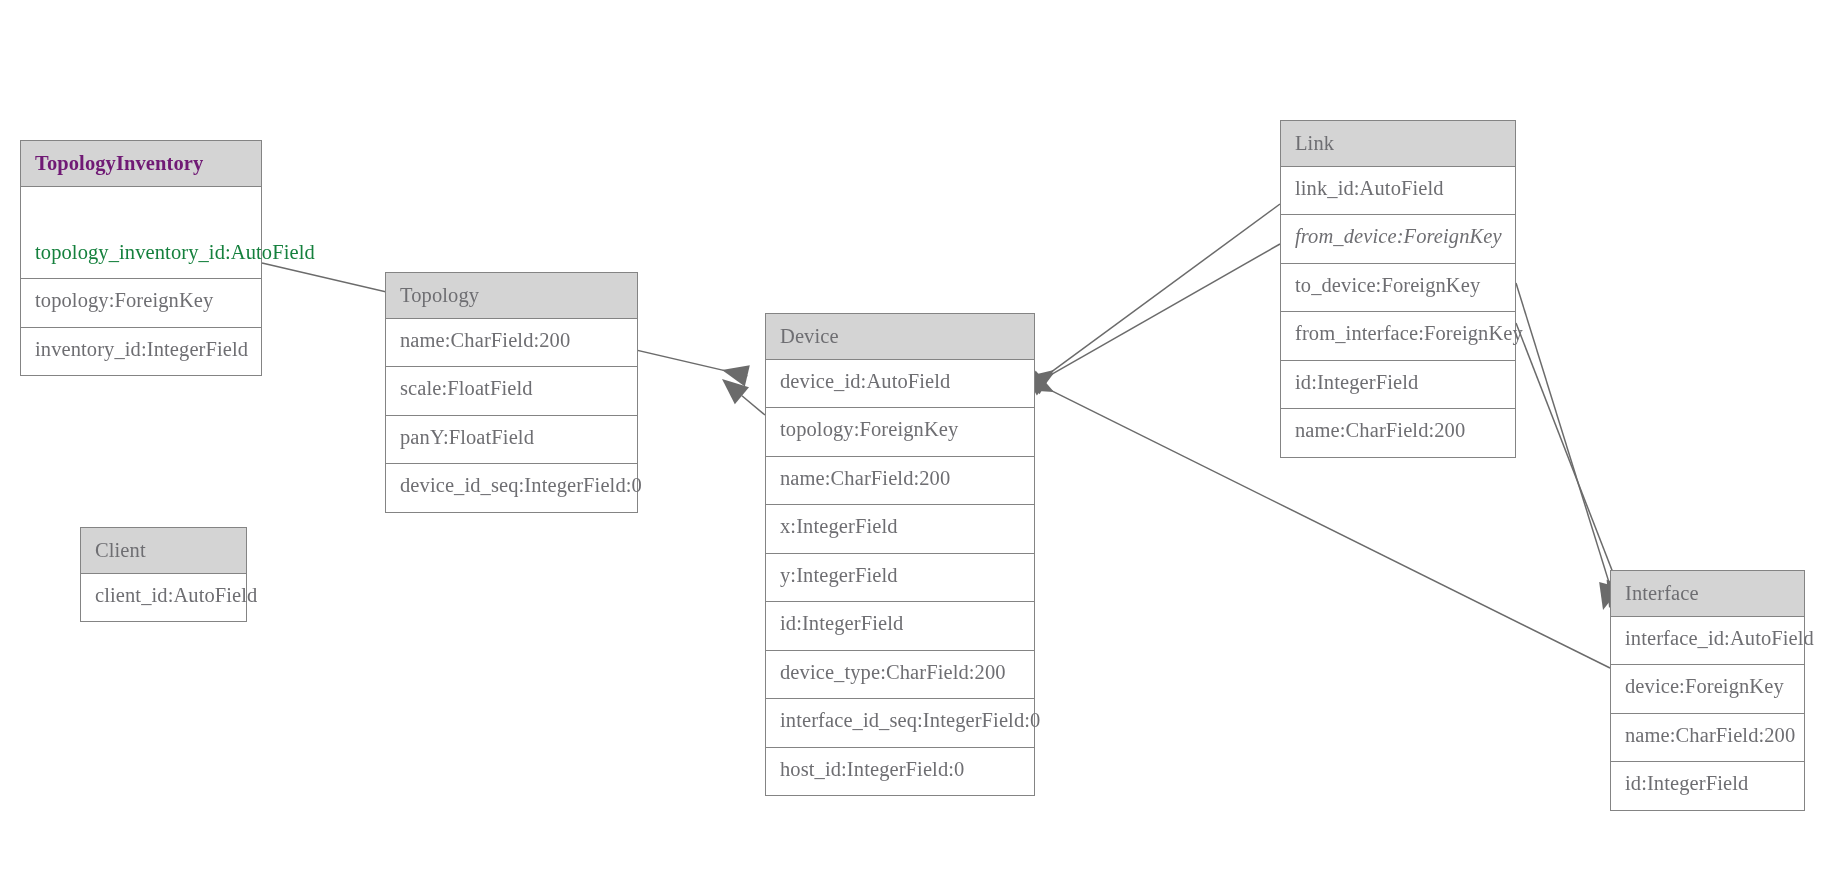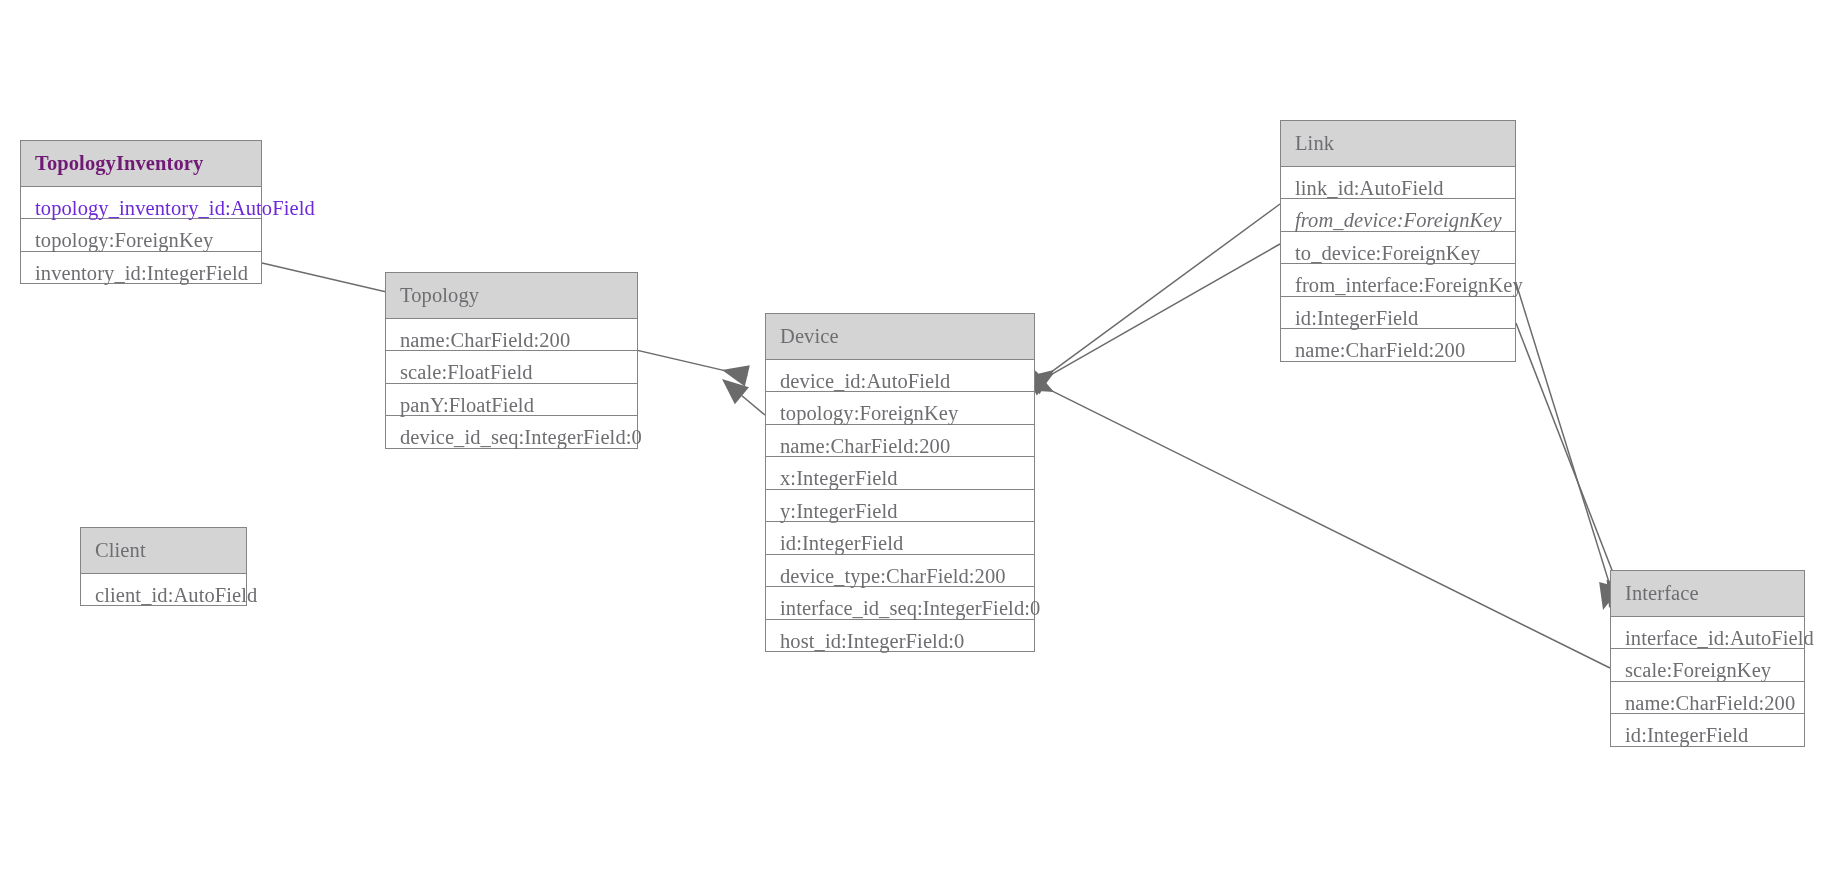--- a/index.html
+++ b/index.html
@@ -43,21 +43,21 @@
     padding: 12px 0 12px 14px;
     white-space: nowrap;
     letter-spacing: 0.1px;
   }
   .entity-field {
     box-sizing: border-box;
     border-bottom: 1.6px solid #848484;
     color: #6e6e72;
     font-size: 20.5px;
     line-height: 1;
-    padding: 11px 0 0 14px;
+    padding: 11px 0 16px 14px;
     white-space: nowrap;
     background: #ffffff;
     letter-spacing: 0.1px;
   }
   .entity-field:last-child {
     border-bottom: none;
   }
 </style>
 </head>
 <body>
@@ -91,21 +91,21 @@
       </g>
       <g>
         <line x1="1516" y1="323" x2="1617.077587170399" y2="583.2865909776776" stroke="#6b6b6b" stroke-width="1.5"></line>
         <polygon points="1609,608 1627.5332602183046,586.7040317036157 1606.6219141224935,579.8691502517396" fill="#6b6b6b"></polygon>
       </g>
     </svg>
 
   <div id="entity-layer">
       <div class="entity" style="left: 20px; top: 140px; width: 242px; border-color: rgb(132, 132, 132);">
         <div class="entity-title" style="background: rgb(212, 212, 212); color: #701a75; border-bottom-color: rgb(132, 132, 132); font-weight: bold;">TopologyInventory</div>
-        <div class="entity-field" style="color: #6d28d9; border-bottom-color: rgb(132, 132, 132);">topology_inventory_id:AutoField</div>
+        <div class="entity-field" style="color: #15803d; border-bottom-color: rgb(132, 132, 132); margin-top: 44px;">topology_inventory_id:AutoField</div>
         <div class="entity-field" style="color: rgb(110, 110, 114); border-bottom-color: rgb(132, 132, 132);">topology:ForeignKey</div>
         <div class="entity-field" style="color: rgb(110, 110, 114); border-bottom-color: rgb(132, 132, 132);">inventory_id:IntegerField</div>
       </div>
       <div class="entity" style="left: 80px; top: 527px; width: 167px; border-color: rgb(132, 132, 132);">
         <div class="entity-title" style="background: rgb(212, 212, 212); color: rgb(110, 110, 114); border-bottom-color: rgb(132, 132, 132);">Client</div>
         <div class="entity-field" style="color: rgb(110, 110, 114); border-bottom-color: rgb(132, 132, 132);">client_id:AutoField</div>
       </div>
       <div class="entity" style="left: 385px; top: 272px; width: 253px; border-color: rgb(132, 132, 132);">
         <div class="entity-title" style="background: rgb(212, 212, 212); color: rgb(110, 110, 114); border-bottom-color: rgb(132, 132, 132);">Topology</div>
         <div class="entity-field" style="color: rgb(110, 110, 114); border-bottom-color: rgb(132, 132, 132);">name:CharField:200</div>
@@ -130,19 +130,19 @@
         <div class="entity-field" style="color: rgb(110, 110, 114); border-bottom-color: rgb(132, 132, 132);">link_id:AutoField</div>
         <div class="entity-field" style="color: rgb(110, 110, 114); border-bottom-color: rgb(132, 132, 132); font-style: italic;">from_device:ForeignKey</div>
         <div class="entity-field" style="color: rgb(110, 110, 114); border-bottom-color: rgb(132, 132, 132);">to_device:ForeignKey</div>
         <div class="entity-field" style="color: rgb(110, 110, 114); border-bottom-color: rgb(132, 132, 132);">from_interface:ForeignKey</div>
         <div class="entity-field" style="color: rgb(110, 110, 114); border-bottom-color: rgb(132, 132, 132);">id:IntegerField</div>
         <div class="entity-field" style="color: rgb(110, 110, 114); border-bottom-color: rgb(132, 132, 132);">name:CharField:200</div>
       </div>
       <div class="entity" style="left: 1610px; top: 570px; width: 195px; border-color: rgb(132, 132, 132);">
         <div class="entity-title" style="background: rgb(212, 212, 212); color: rgb(110, 110, 114); border-bottom-color: rgb(132, 132, 132);">Interface</div>
         <div class="entity-field" style="color: rgb(110, 110, 114); border-bottom-color: rgb(132, 132, 132);">interface_id:AutoField</div>
-        <div class="entity-field" style="color: rgb(110, 110, 114); border-bottom-color: rgb(132, 132, 132);">scale:ForeignKey</div>
+        <div class="entity-field" style="color: rgb(110, 110, 114); border-bottom-color: rgb(132, 132, 132);">device:ForeignKey</div>
         <div class="entity-field" style="color: rgb(110, 110, 114); border-bottom-color: rgb(132, 132, 132);">name:CharField:200</div>
         <div class="entity-field" style="color: rgb(110, 110, 114); border-bottom-color: rgb(132, 132, 132);">id:IntegerField</div>
       </div>
     </div>
 
 </div>
 
 </body></html>

